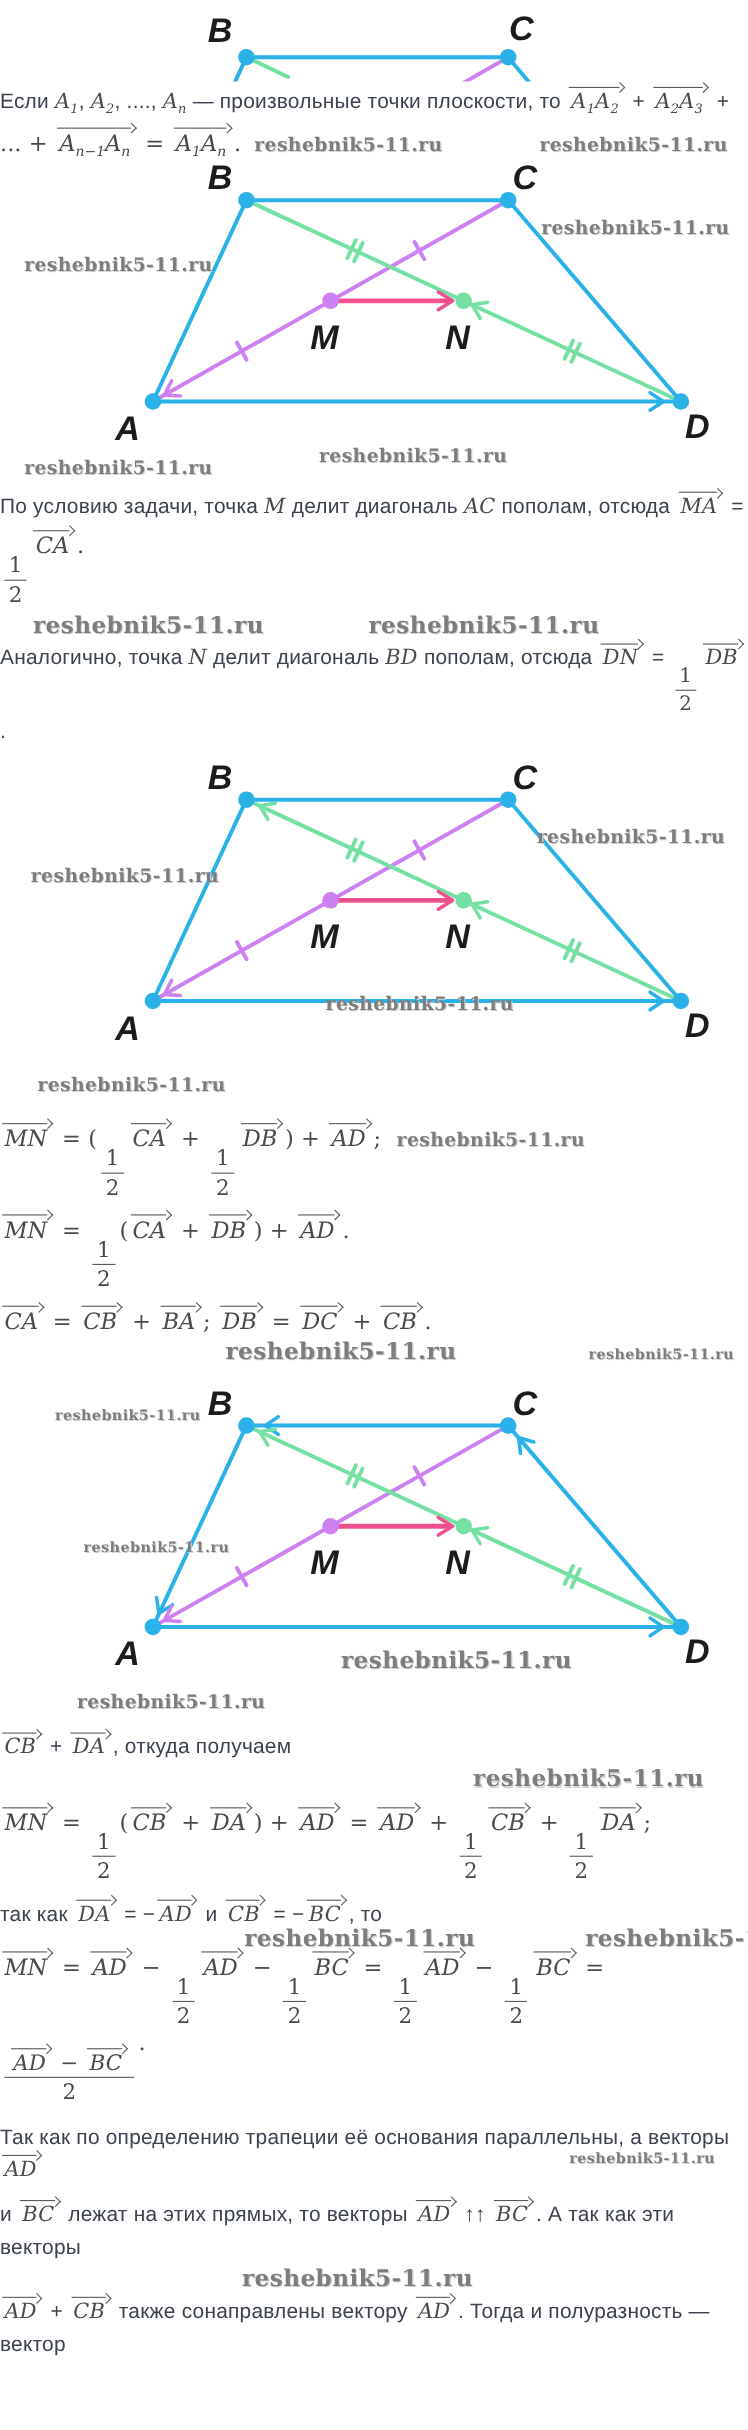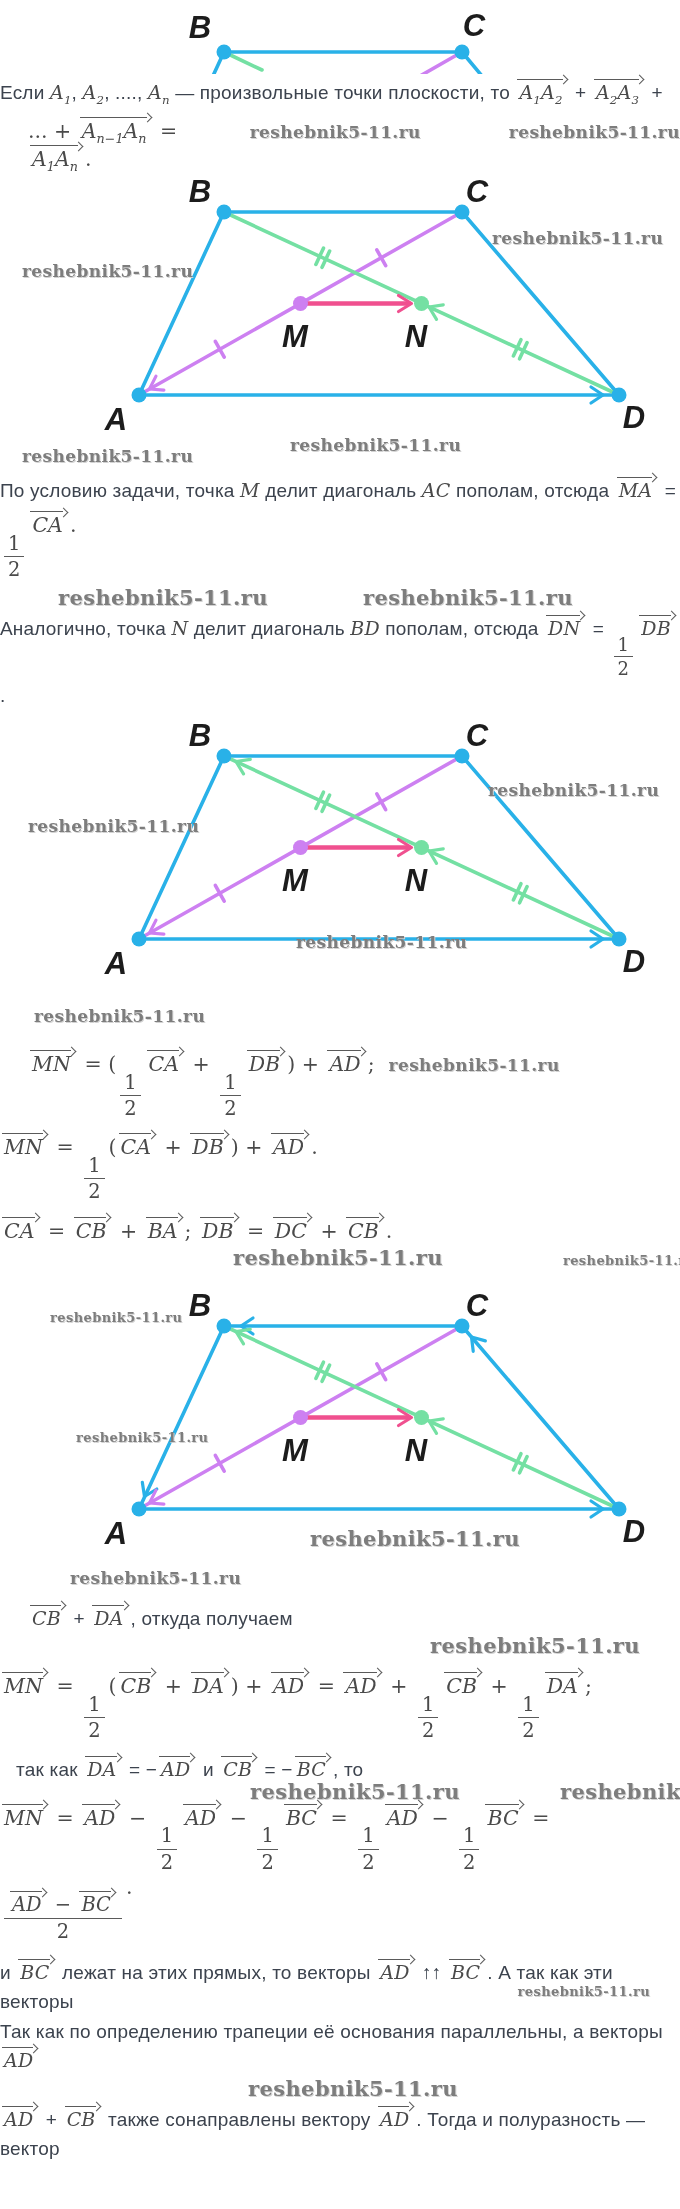--- a/index.html
+++ b/index.html
@@ -1,21 +1,21 @@
 <!DOCTYPE html>
 <html style="--blue: #29b1e8; --magenta: #cd80f1; --green: #74e0a3; --pink: #f0508f; --highlight_bg: #d9f4e4;"><head>
 <meta charset="utf-8">
 <style>
   html,body{margin:0;padding:0;background:#ffffff;}
   .page{position:relative;width:680px;background:#fff;overflow:hidden;
         font-family:"Liberation Sans",sans-serif;color:#3c434e;}
   
   .t{font-size:19px;line-height:1.55;color:#3c434e;letter-spacing:.2px;}
   .m{font-family:"DejaVu Serif",serif;font-size:20.5px;color:#4a4a4a;}
-  .row{display:flex;align-items:baseline;padding-left:28px;}
+  .row{display:flex;align-items:baseline;}
   .mi{font-family:"DejaVu Serif",serif;font-style:italic;color:#4a4a4a;}
   sub{font-size:.62em;}
   
   .vec{font-family:"DejaVu Serif",serif;font-style:italic;color:#4a4a4a;
        position:relative;display:inline-block;padding:4px 4px 0 2px;margin:0 3px 0 2px;line-height:1.05;}
   .vec::before{content:"";position:absolute;left:0;right:4px;top:0;border-top:1.4px solid #5a5a5a;}
   .vec::after{content:"";position:absolute;right:0;top:-2.6px;width:6px;height:6px;
        border-top:1.4px solid #5a5a5a;border-right:1.4px solid #5a5a5a;transform:rotate(45deg);}
   
   .frac{display:inline-flex;flex-direction:column;align-items:center;vertical-align:-0.9em;
@@ -260,21 +260,21 @@
     <div class="m"><span class="vec">MN</span> = <span class="frac">
           <span class="fnum">1</span>
           <span class="fden">2</span>
         </span>(<span class="vec">CB</span> + <span class="vec">DA</span>) + <span class="vec">AD</span> = <span class="vec">AD</span> + <span class="frac">
           <span class="fnum">1</span>
           <span class="fden">2</span>
         </span><span class="vec">CB</span> + <span class="frac">
           <span class="fnum">1</span>
           <span class="fden">2</span>
         </span><span class="vec">DA</span>;</div>
-    <div class="t" style="margin-top:12px;padding-left:16px;">так как <span class="vec">DA</span> = −<span class="vec">AD</span> и <span class="vec">CB</span> = −<span class="vec">BC</span>, то</div>
+    <div class="t" style="margin-top:12px;">так как <span class="vec">DA</span> = −<span class="vec">AD</span> и <span class="vec">CB</span> = −<span class="vec">BC</span>, то</div>
     <div class="row" style="margin-top:-6px;">
       <span class="wm wm-lg" style="margin-left:222px;">reshebnik5-11.ru</span>
       <span class="wm wm-lg" style="margin-left:100px;">reshebnik5-11.ru</span>
     </div>
     <div class="m" style="margin-top:0;"><span class="vec">MN</span> = <span class="vec">AD</span> − <span class="frac">
           <span class="fnum">1</span>
           <span class="fden">2</span>
         </span><span class="vec">AD</span> − <span class="frac">
           <span class="fnum">1</span>
           <span class="fden">2</span>
@@ -284,22 +284,22 @@
         </span><span class="vec">AD</span> − <span class="frac">
           <span class="fnum">1</span>
           <span class="fden">2</span>
         </span><span class="vec">BC</span> = <span class="frac">
           <span class="fnum"><span class="vec">AD</span> − <span class="vec">BC</span></span>
           <span class="fden">2</span>
         </span>.</div>
   </div>
 
   <div class="block" style="position:relative;margin-top:14px;">
+    <div class="t">Так как по определению трапеции её основания параллельны, а векторы <span class="vec">AD</span></div>
     <div class="t" style="margin-top:12px;">и <span class="vec">BC</span> лежат на этих прямых, то векторы <span class="vec">AD</span> ↑↑ <span class="vec">BC</span>. А так как эти векторы</div>
-    <div class="t">Так как по определению трапеции её основания параллельны, а векторы <span class="vec">AD</span></div>
     <span class="wm wm-sm abs" style="right:30px;top:26px;">reshebnik5-11.ru</span>
     <div class="row" style="margin-top:0;margin-bottom:-8px;">
       <span class="wm wm-lg" style="margin-left:220px;">reshebnik5-11.ru</span>
     </div>
     <div class="t" style="margin-top:12px;"><span class="vec">AD</span> + <span class="vec">CB</span> также сонаправлены вектору <span class="vec">AD</span>. Тогда и полуразность — вектор</div>
 
   </div>
 
 </div>
 

